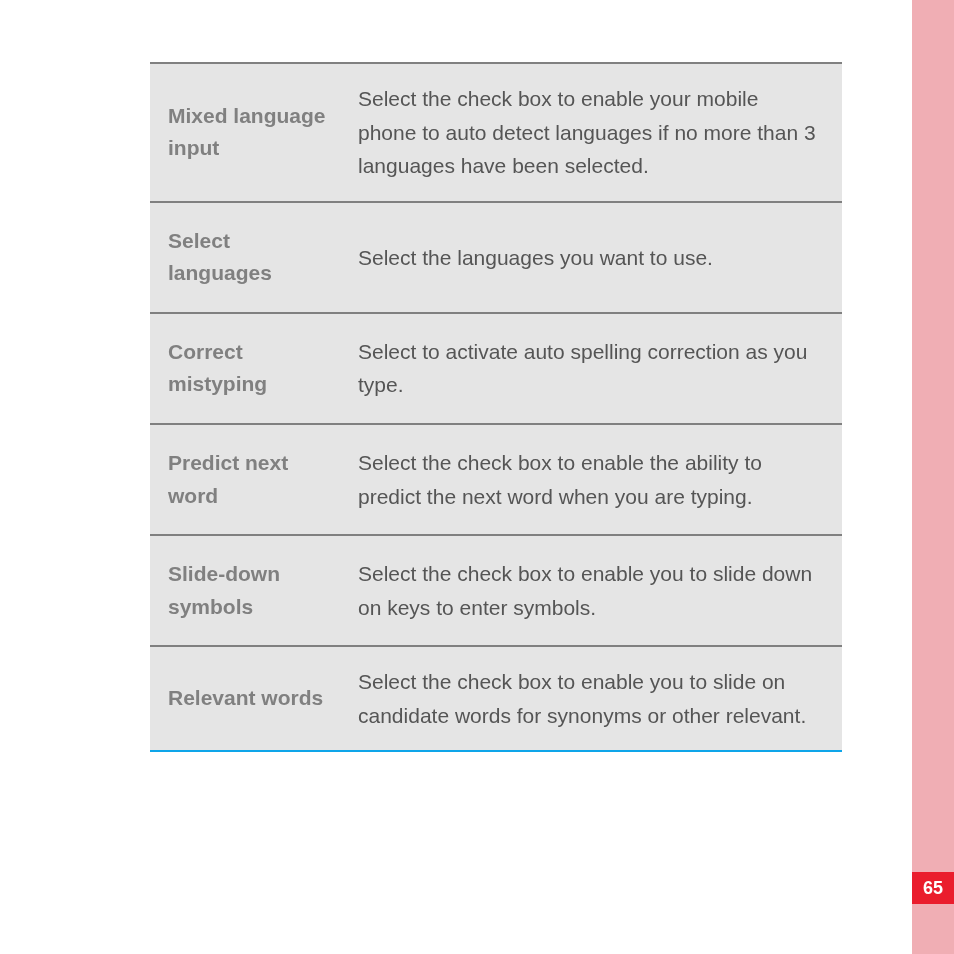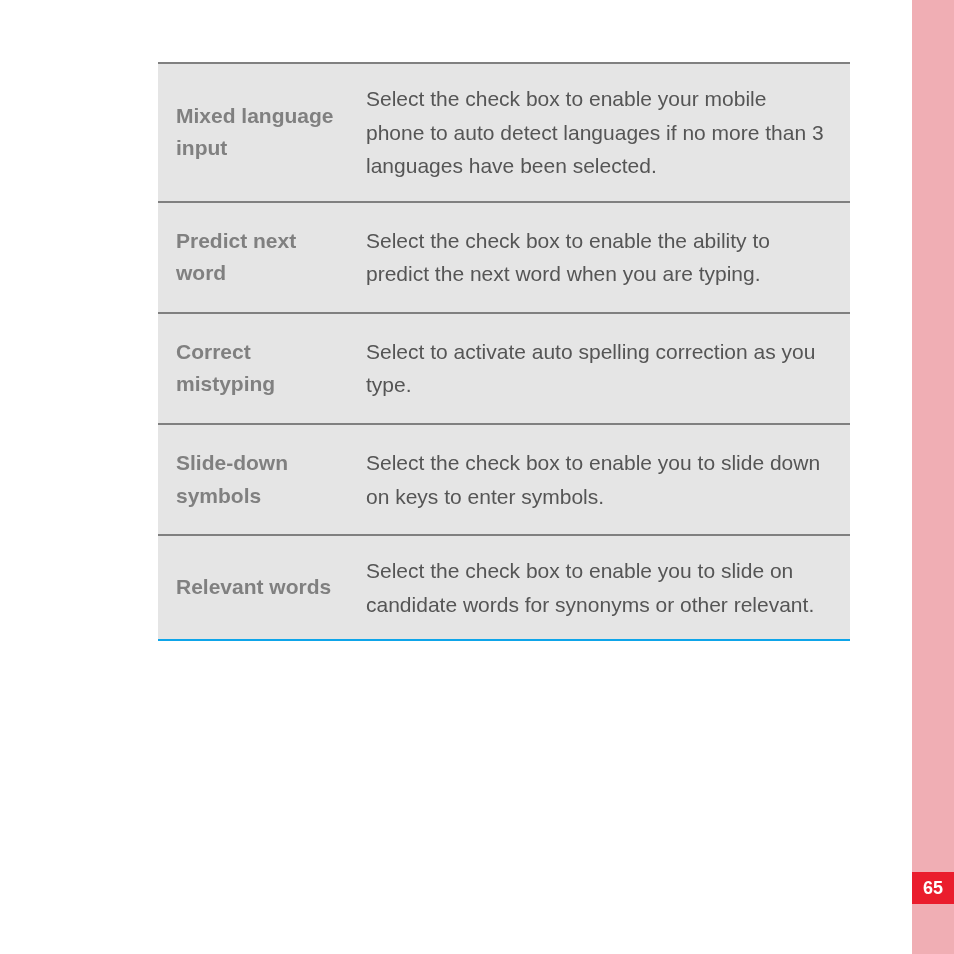--- a/index.html
+++ b/index.html
@@ -35,21 +35,21 @@
   }
   .footer-text {
     position: absolute;
     left: 72px;
     bottom: 52px;
     color: #808080;
     font-size: 20px;
   }
   .tbl {
     position: absolute;
-    left: 158px;
+    left: 150px;
     top: 62px;
     width: 692px;
     border-collapse: collapse;
   }
   .tbl tr { border-top: 2px solid #808080; }
   .tbl tr:last-child { border-bottom: 2px solid #0ea5e9; }
   .tbl td { vertical-align: middle; }
   .tbl td.label {
     width: 190px;
     background: #e5e5e5;
@@ -77,26 +77,30 @@
     </div>
   </div>
 
   <table class="tbl">
     <tbody>
       <tr>
         <td class="label">Mixed language input</td>
         <td class="desc">Select the check box to enable your mobile phone to auto detect languages if no more than 3 languages have been selected.</td>
       </tr>
       <tr>
-        <td class="label">Predict next word</td>
-        <td class="desc">Select the check box to enable the ability to predict the next word when you are typing.</td>
+        <td class="label">Select languages</td>
+        <td class="desc">Select the languages you want to use.</td>
       </tr>
       <tr>
         <td class="label">Correct mistyping</td>
         <td class="desc">Select to activate auto spelling correction as you type.</td>
+      </tr>
+      <tr>
+        <td class="label">Predict next word</td>
+        <td class="desc">Select the check box to enable the ability to predict the next word when you are typing.</td>
       </tr>
       <tr>
         <td class="label">Slide-down symbols</td>
         <td class="desc">Select the check box to enable you to slide down on keys to enter symbols.</td>
       </tr>
       <tr>
         <td class="label">Relevant words</td>
         <td class="desc">Select the check box to enable you to slide on candidate words for synonyms or other relevant.</td>
       </tr>
     </tbody>

